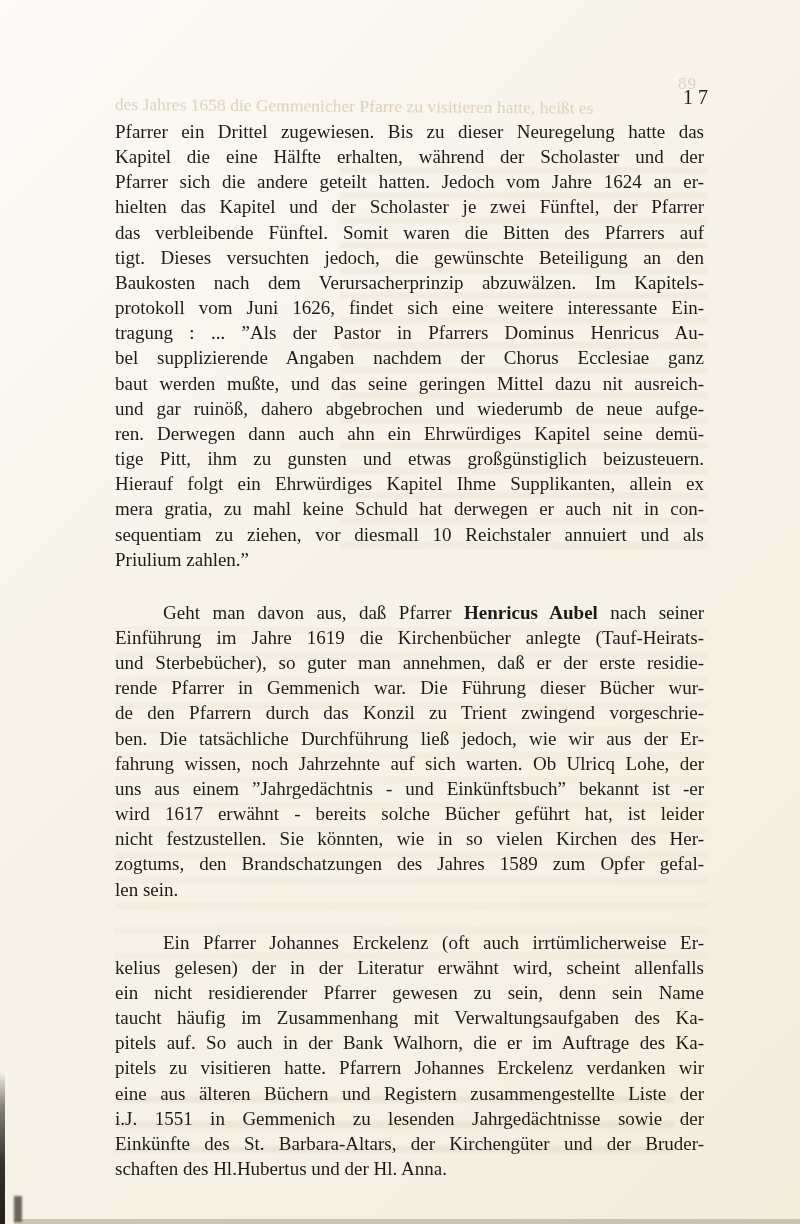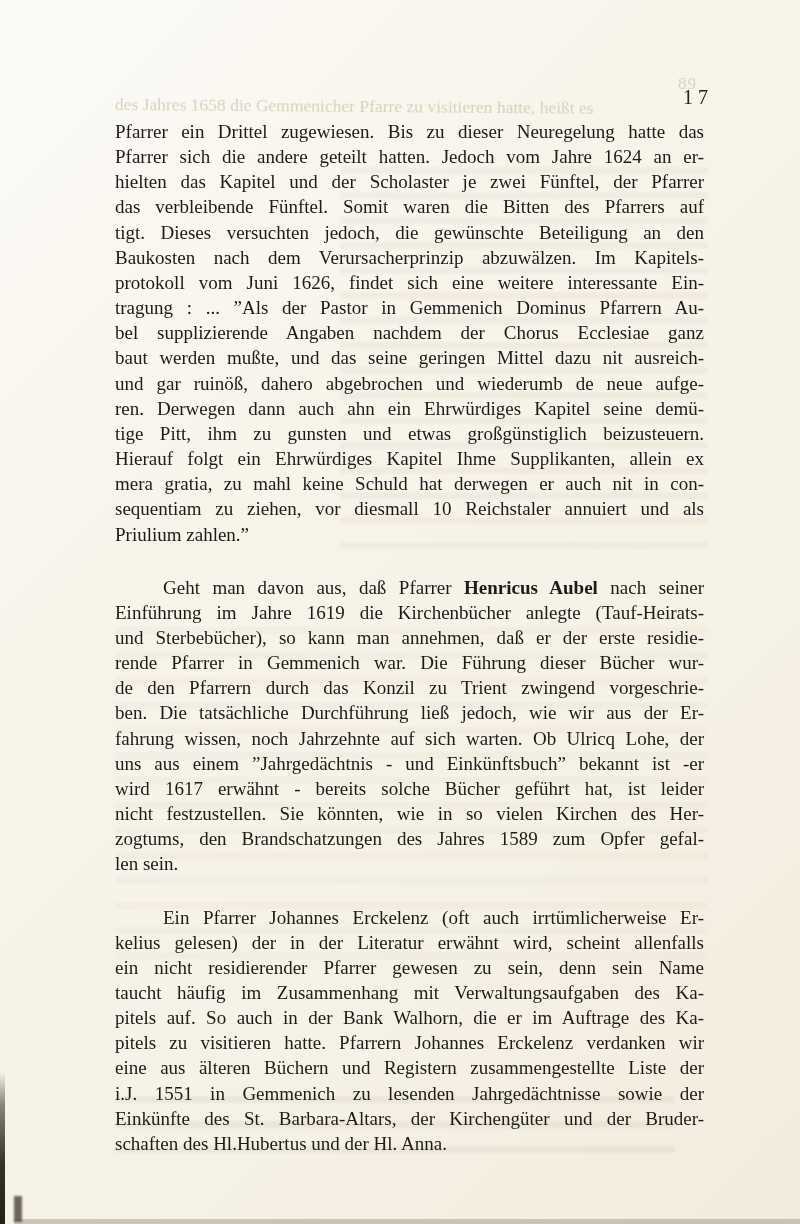--- a/index.html
+++ b/index.html
@@ -115,41 +115,42 @@
   <div class="ghost-corner-mark">89</div>
   <div class="ghost-patch a"></div>
   <div class="ghost-patch b"></div>
   <div class="ghost-patch c"></div>
 
   <div class="page-number">17</div>
 
   <div class="text-block">
       <div class="paragraph">
         <div class="line"><span>Pfarrer ein Drittel zugewiesen. Bis zu dieser Neuregelung hatte das</span></div>
+        <div class="line"><span>Kapitel die eine Hälfte erhalten, während der Scholaster und der</span></div>
         <div class="line"><span>Pfarrer sich die andere geteilt hatten. Jedoch vom Jahre 1624 an er-</span></div>
         <div class="line"><span>hielten das Kapitel und der Scholaster je zwei Fünftel, der Pfarrer</span></div>
         <div class="line"><span>das verbleibende Fünftel. Somit waren die Bitten des Pfarrers auf</span></div>
         <div class="line"><span>tigt. Dieses versuchten jedoch, die gewünschte Beteiligung an den</span></div>
         <div class="line"><span>Baukosten nach dem Verursacherprinzip abzuwälzen. Im Kapitels-</span></div>
         <div class="line"><span>protokoll vom Juni 1626, findet sich eine weitere interessante Ein-</span></div>
-        <div class="line"><span>tragung : ... ”Als der Pastor in Gemmenich Dominus Pfarrern Au-</span></div>
+        <div class="line"><span>tragung : ... ”Als der Pastor in Pfarrers Dominus Henricus Au-</span></div>
         <div class="line"><span>bel supplizierende Angaben nachdem der Chorus Ecclesiae ganz</span></div>
         <div class="line"><span>baut werden mußte, und das seine geringen Mittel dazu nit ausreich-</span></div>
         <div class="line"><span>und gar ruinöß, dahero abgebrochen und wiederumb de neue aufge-</span></div>
         <div class="line"><span>ren. Derwegen dann auch ahn ein Ehrwürdiges Kapitel seine demü-</span></div>
         <div class="line"><span>tige Pitt, ihm zu gunsten und etwas großgünstiglich beizusteuern.</span></div>
         <div class="line"><span>Hierauf folgt ein Ehrwürdiges Kapitel Ihme Supplikanten, allein ex</span></div>
         <div class="line"><span>mera gratia, zu mahl keine Schuld hat derwegen er auch nit in con-</span></div>
         <div class="line"><span>sequentiam zu ziehen, vor diesmall 10 Reichstaler annuiert und als</span></div>
         <div class="line last"><span>Priulium zahlen.”</span></div>
       </div>
       <div class="paragraph">
         <div class="line indent"><span>Geht man davon aus, daß Pfarrer </span><span class="bold">Henricus Aubel</span><span> nach seiner</span></div>
         <div class="line"><span>Einführung im Jahre 1619 die Kirchenbücher anlegte (Tauf-Heirats-</span></div>
-        <div class="line"><span>und Sterbebücher), so kann man annehmen, daß er der erste residie-</span></div>
+        <div class="line"><span>und Sterbebücher), so guter man annehmen, daß er der erste residie-</span></div>
         <div class="line"><span>rende Pfarrer in Gemmenich war. Die Führung dieser Bücher wur-</span></div>
         <div class="line"><span>de den Pfarrern durch das Konzil zu Trient zwingend vorgeschrie-</span></div>
         <div class="line"><span>ben. Die tatsächliche Durchführung ließ jedoch, wie wir aus der Er-</span></div>
         <div class="line"><span>fahrung wissen, noch Jahrzehnte auf sich warten. Ob Ulricq Lohe, der</span></div>
         <div class="line"><span>uns aus einem ”Jahrgedächtnis - und Einkünftsbuch” bekannt ist -er</span></div>
         <div class="line"><span>wird 1617 erwähnt - bereits solche Bücher geführt hat, ist leider</span></div>
         <div class="line"><span>nicht festzustellen. Sie könnten, wie in so vielen Kirchen des Her-</span></div>
         <div class="line"><span>zogtums, den Brandschatzungen des Jahres 1589 zum Opfer gefal-</span></div>
         <div class="line last"><span>len sein.</span></div>
       </div>

